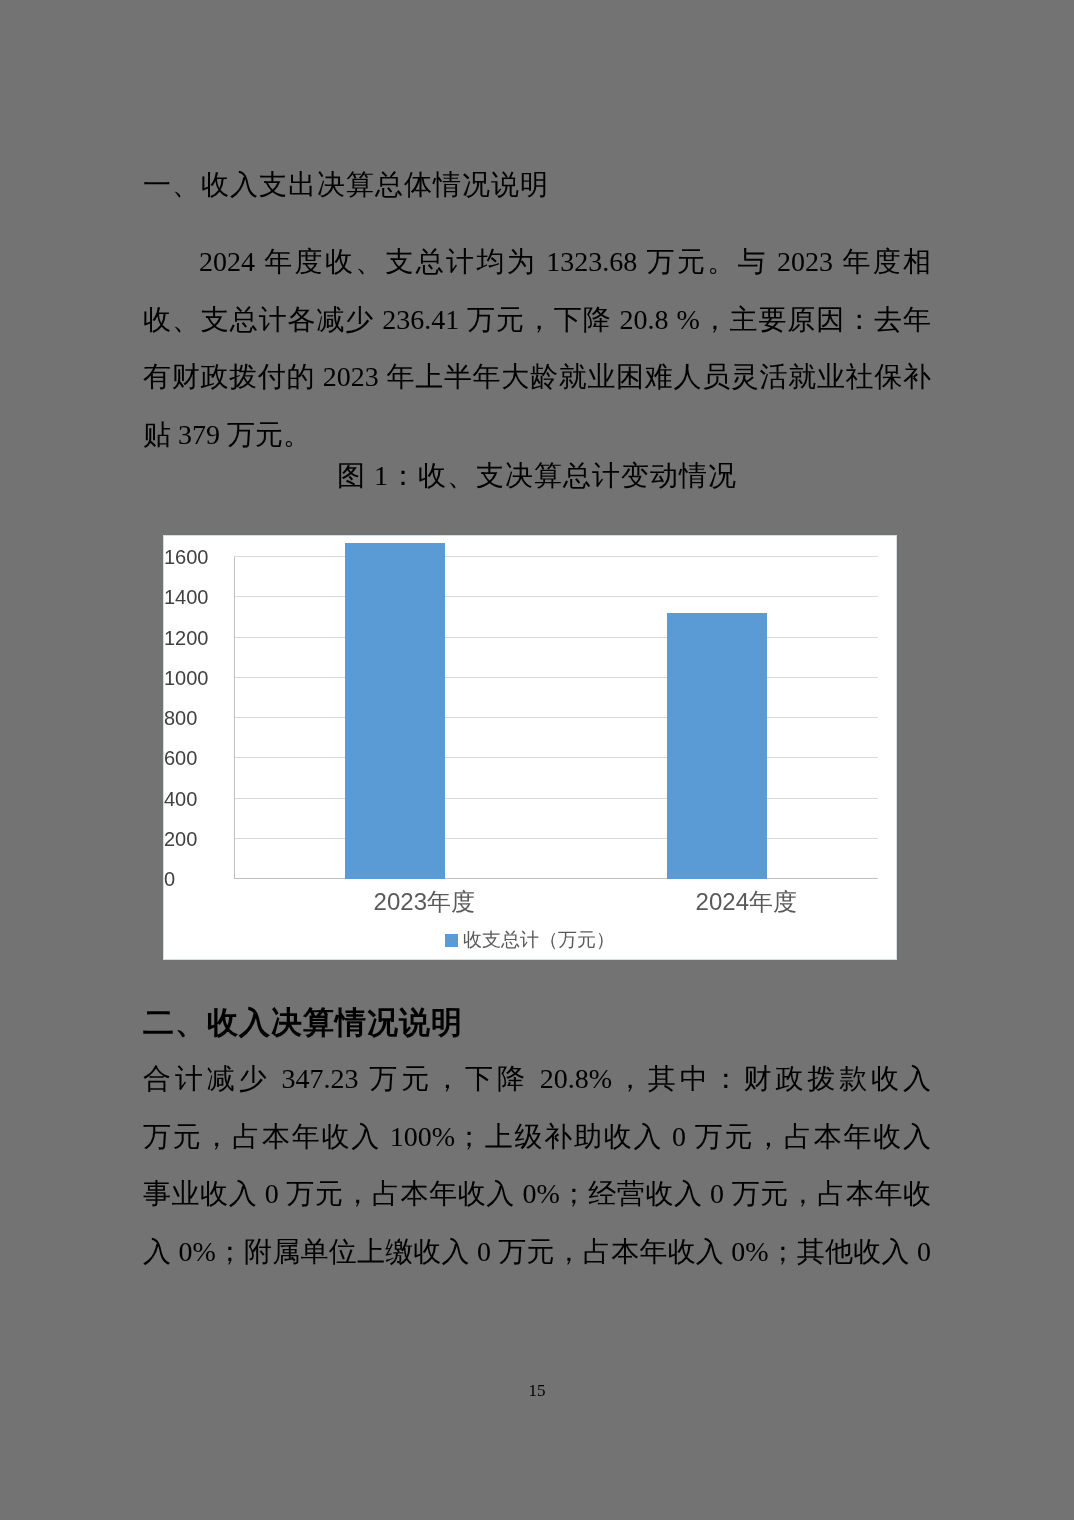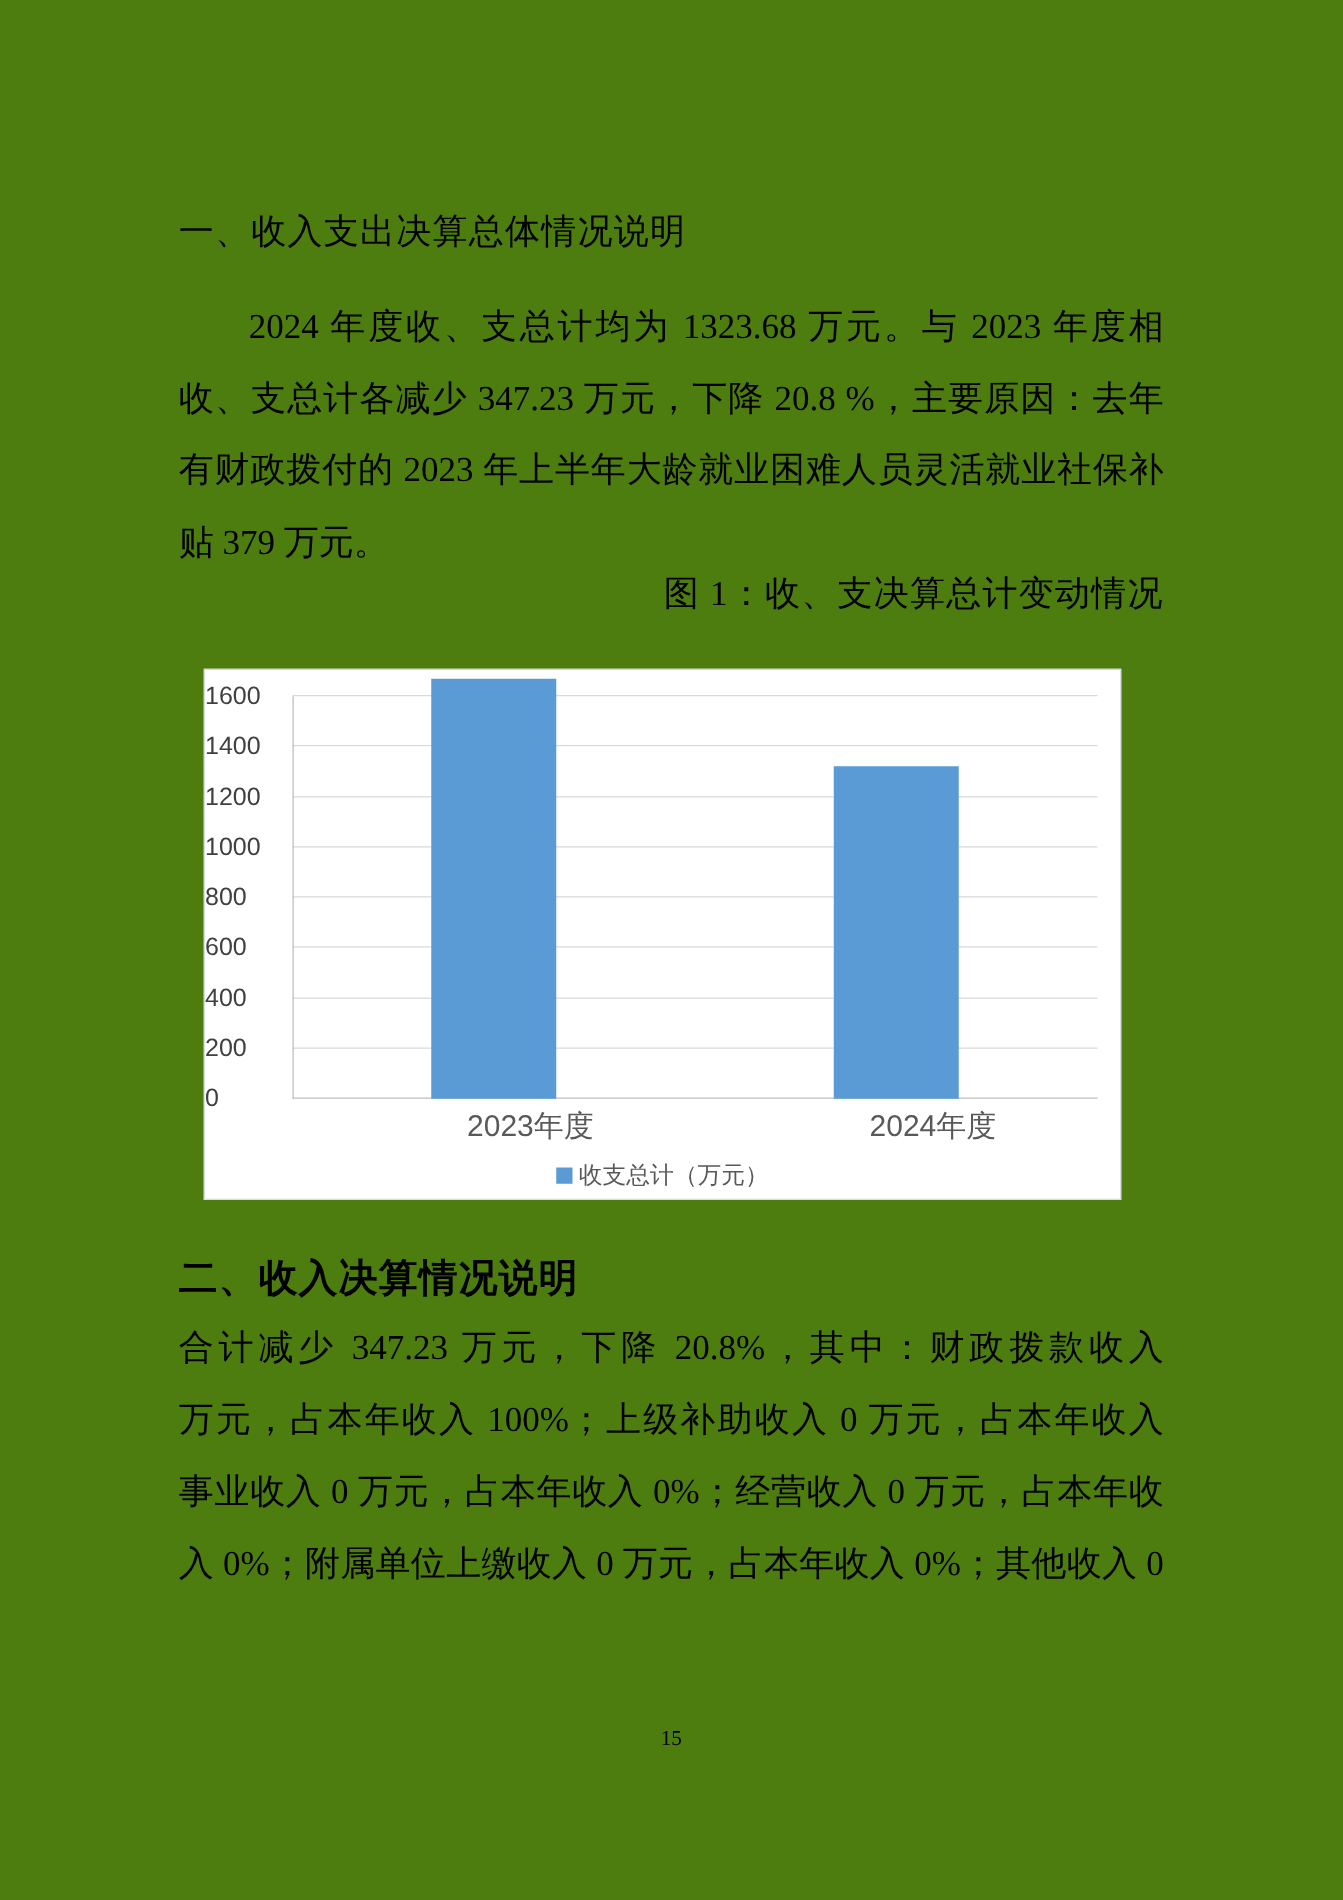--- a/index.html
+++ b/index.html
@@ -1,35 +1,35 @@
 <!DOCTYPE html>
 <html><head>
 <meta charset="utf-8">
 <style>
   html,body { margin:0; padding:0; background:#ffffff; }
   .page {
-    position:relative; width:1074px; height:1520px; background:#4d7c0f;
+    position:relative; width:1074px; height:1520px; background:#737373;
     font-family:"Liberation Serif","DejaVu Serif",serif; color:#000; overflow:hidden;
   }
   .h1 {
     position:absolute; left:143px; top:166px; font-size:28px; font-weight:normal;
     letter-spacing:1px; white-space:nowrap;
   }
   .h2 {
     position:absolute; left:143px; top:1002px; font-size:31px; font-weight:bold;
     font-family:"Liberation Sans","DejaVu Sans",sans-serif; letter-spacing:1px; white-space:nowrap;
   }
   .para { position:absolute; left:143px; width:788px; font-size:28px; }
   .para1 { top:233px; }
   .para2 { top:1050px; }
   .para .line { line-height:57.5px; height:57.5px; overflow:hidden; }
   .para .line.fill { text-align:justify; text-align-last:justify; }
   .para .line.indent { text-indent:2em; }
   .caption {
-    position:absolute; left:143px; top:458px; width:788px; text-align:right;
+    position:absolute; left:143px; top:458px; width:788px; text-align:center;
     font-size:28px; line-height:36px; letter-spacing:1px;
   }
   .chart {
     position:absolute; left:163px; top:535px; width:734px; height:425px;
     background:#ffffff; border:1px solid #d8dde3; box-sizing:border-box;
     font-family:"Liberation Sans","DejaVu Sans",sans-serif;
   }
   .plot { position:absolute; left:70px; top:1px; width:644px; height:342px; }
   .gridline { position:absolute; left:0; width:100%; height:1px; }
   .yaxis-line { position:absolute; left:0; bottom:0; width:1px; }
@@ -55,21 +55,21 @@
 </style>
 </head>
 <body>
 
 <div class="page">
 
   <div class="h1">一、收入支出决算总体情况说明</div>
 
   <div class="para para1" id="para1">
       <div class="line fill indent">2024 年度收、支总计均为 1323.68 万元。与 2023 年度相比，</div>
-      <div class="line fill">收、支总计各减少 347.23 万元，下降 20.8 %，主要原因：去年</div>
+      <div class="line fill">收、支总计各减少 236.41 万元，下降 20.8 %，主要原因：去年</div>
       <div class="line fill">有财政拨付的 2023 年上半年大龄就业困难人员灵活就业社保补</div>
       <div class="line">贴 379 万元。</div>
     </div>
 
   <div class="caption">图 1：收、支决算总计变动情况</div>
 
   <div class="chart" id="chart">
     <div class="plot" id="plot">
         <div class="gridline" style="bottom: 0px; background: rgb(191, 191, 191);"></div>
         <div class="gridline" style="bottom: 40.2353px; background: rgb(217, 217, 217);"></div>

